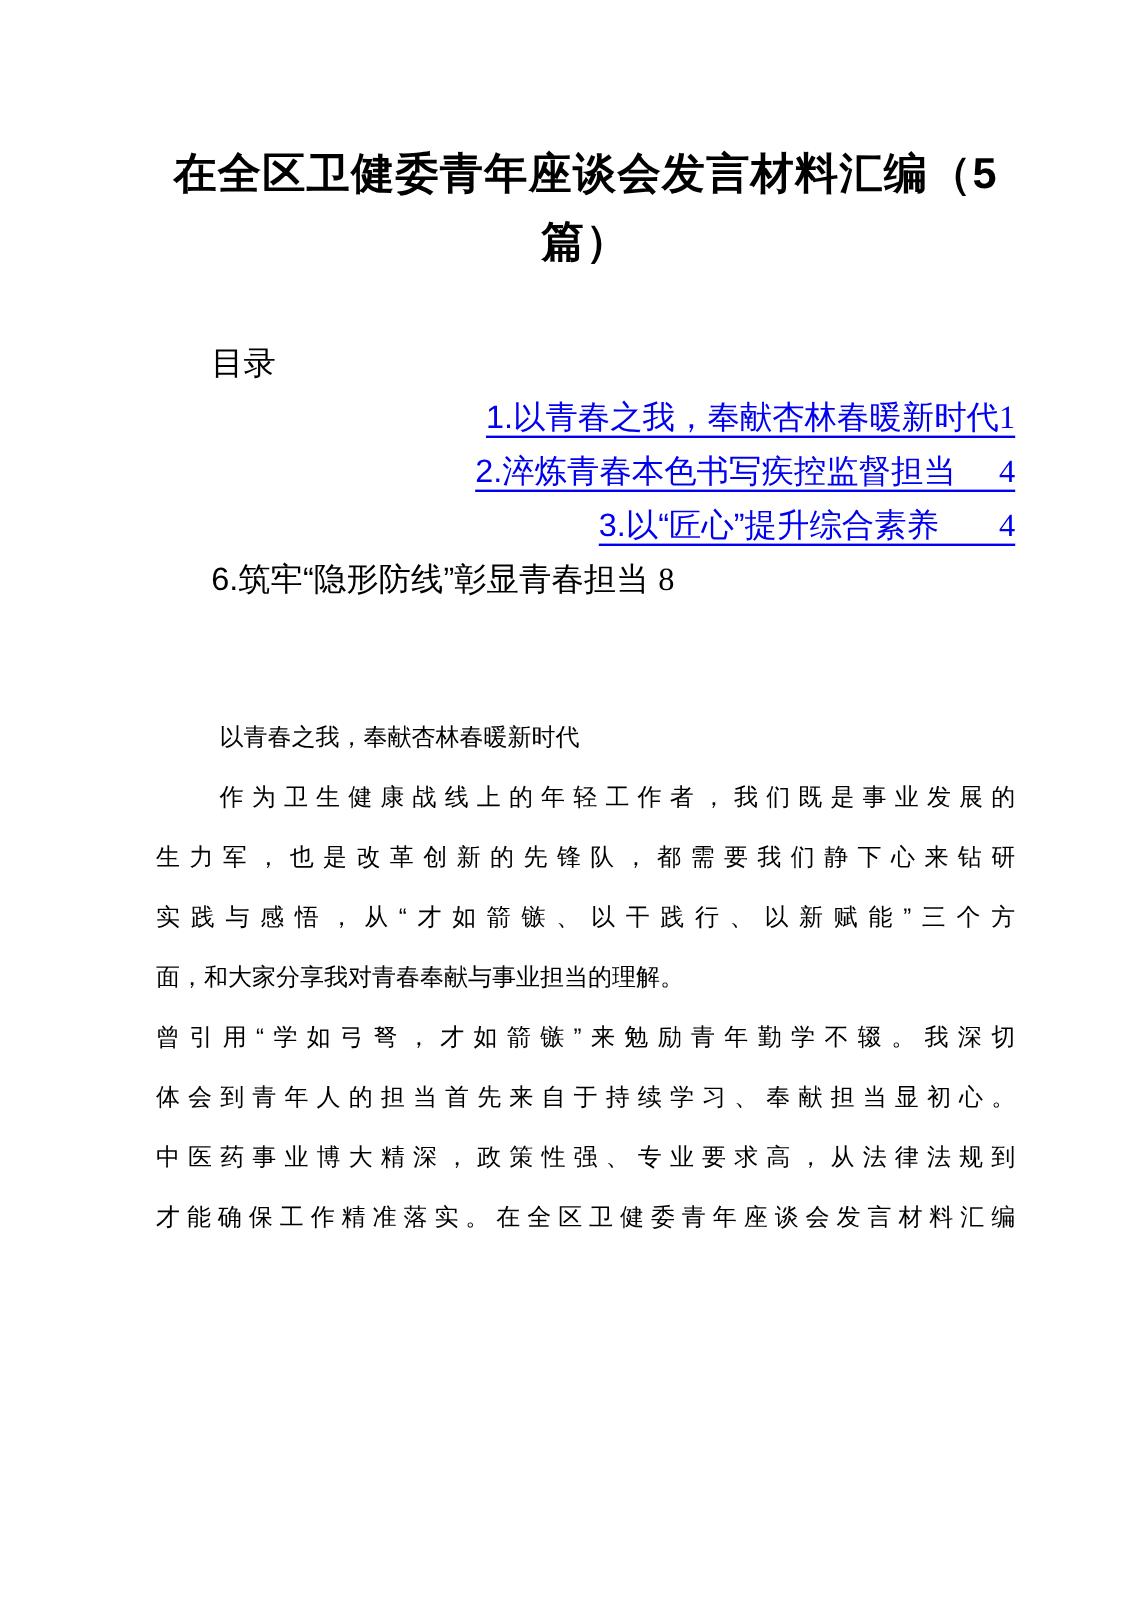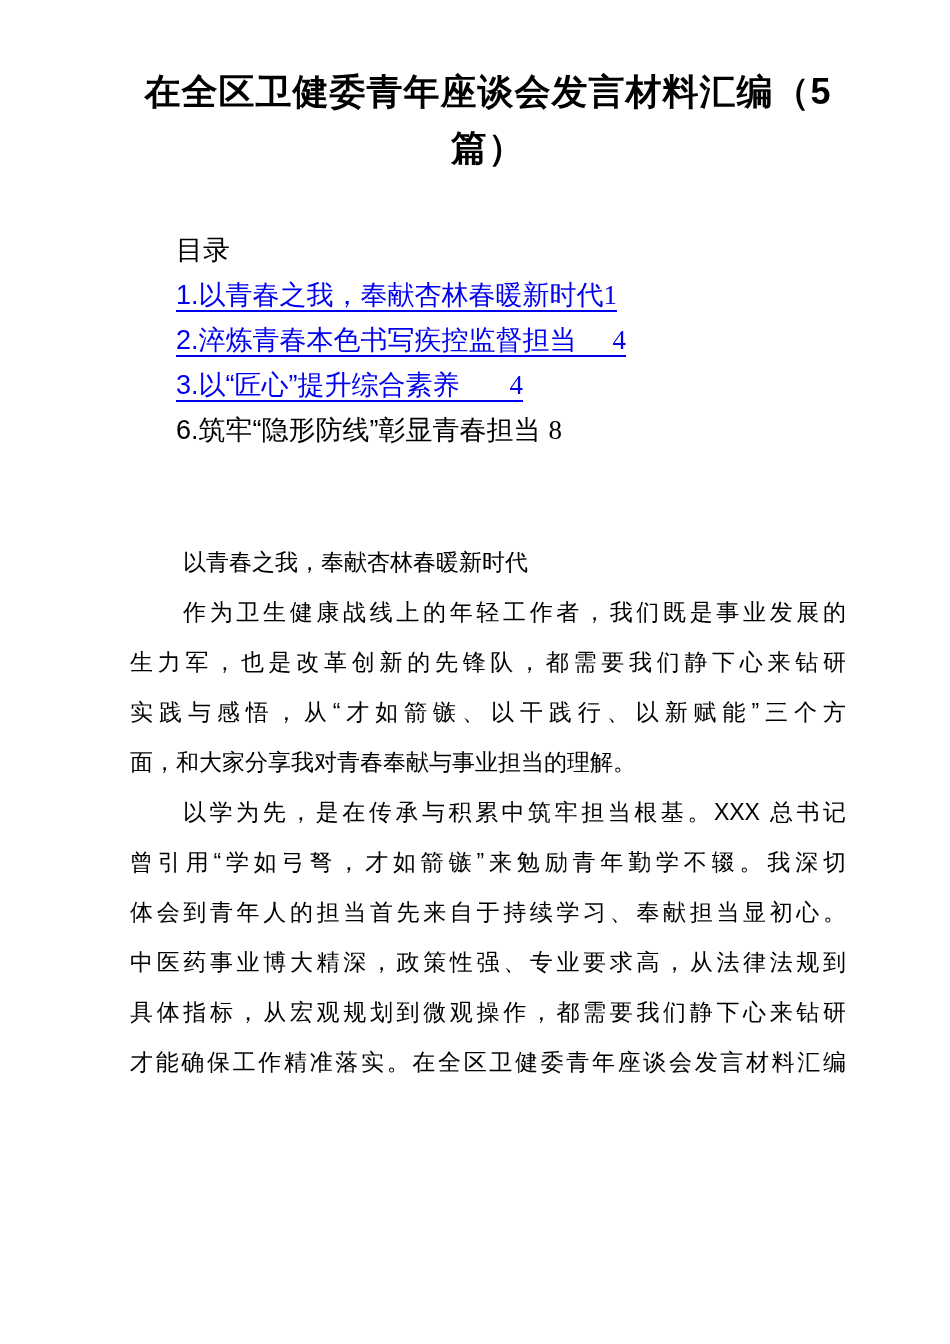--- a/index.html
+++ b/index.html
@@ -11,21 +11,21 @@
     width: 950px;
     height: 1344px;
     color: #000000;
     font-family: "Liberation Sans", sans-serif;
     overflow: hidden;
   }
   .page {
     box-sizing: border-box;
     width: 950px;
     height: 1344px;
-    padding: 64px 104px 0 130px;
+    padding: 117px 104px 0 130px;
     background: #ffffff;
   }
   
   .doc-title {
     margin: 0;
     font-size: 36px;
     line-height: 56px;
     font-weight: bold;
     text-align: center;
     letter-spacing: 1px;
@@ -36,20 +36,21 @@
     margin: 52px 0 16px 46px;
     font-size: 27px;
     line-height: 45px;
   }
   .toc-heading { font-weight: normal; }
   .toc-row { display: block; }
   a.toc-row {
     color: #0000EE;
     text-decoration: none;
     cursor: pointer;
+    text-align: right;
   }
   .toc-row .u {
     display: inline;
   }
   a.toc-row .u {
     border-bottom: 2px solid #0000EE;
     padding-bottom: 0px;
   }
   .sp { display: inline-block; height: 1px; }
   .sp-0  { width: 0px;  }
@@ -57,21 +58,21 @@
   .sp-50 { width: 50px; }
   .sp-8  { width: 8px;  }
   .pnum {
     font-family: "Liberation Serif", serif;
     font-size: 27px;
   }
   
   .article {
     margin-top: 84px;
     width: 716px;
-    font-size: 23px;
+    font-size: 20px;
     line-height: 50px;
   }
   .line {
     text-align: justify;
     text-align-last: justify;
   }
   .line.last {
     text-align: left;
     text-align-last: left;
   }
@@ -103,21 +104,19 @@
   </nav>
 
   <div class="article">
     <div class="line last indent">以青春之我，奉献杏林春暖新时代</div>
 
     <div class="line indent">作为卫生健康战线上的年轻工作者，我们既是事业发展的</div>
     <div class="line">生力军，也是改革创新的先锋队，都需要我们静下心来钻研</div>
     <div class="line">实践与感悟，从“才如箭镞、以干践行、以新赋能”三个方</div>
     <div class="line last">面，和大家分享我对青春奉献与事业担当的理解。</div>
 
-    <div class="line indent">以学为先，是在传承与积累中筑牢担当根基。XXX 总书记</div>
     <div class="line">曾引用“学如弓弩，才如箭镞”来勉励青年勤学不辍。我深切</div>
     <div class="line">体会到青年人的担当首先来自于持续学习、奉献担当显初心。</div>
     <div class="line">中医药事业博大精深，政策性强、专业要求高，从法律法规到</div>
-    <div class="line">具体指标，从宏观规划到微观操作，都需要我们静下心来钻研</div>
     <div class="line">才能确保工作精准落实。在全区卫健委青年座谈会发言材料汇编</div>
   </div>
 
 </div>
 
 </body></html>

